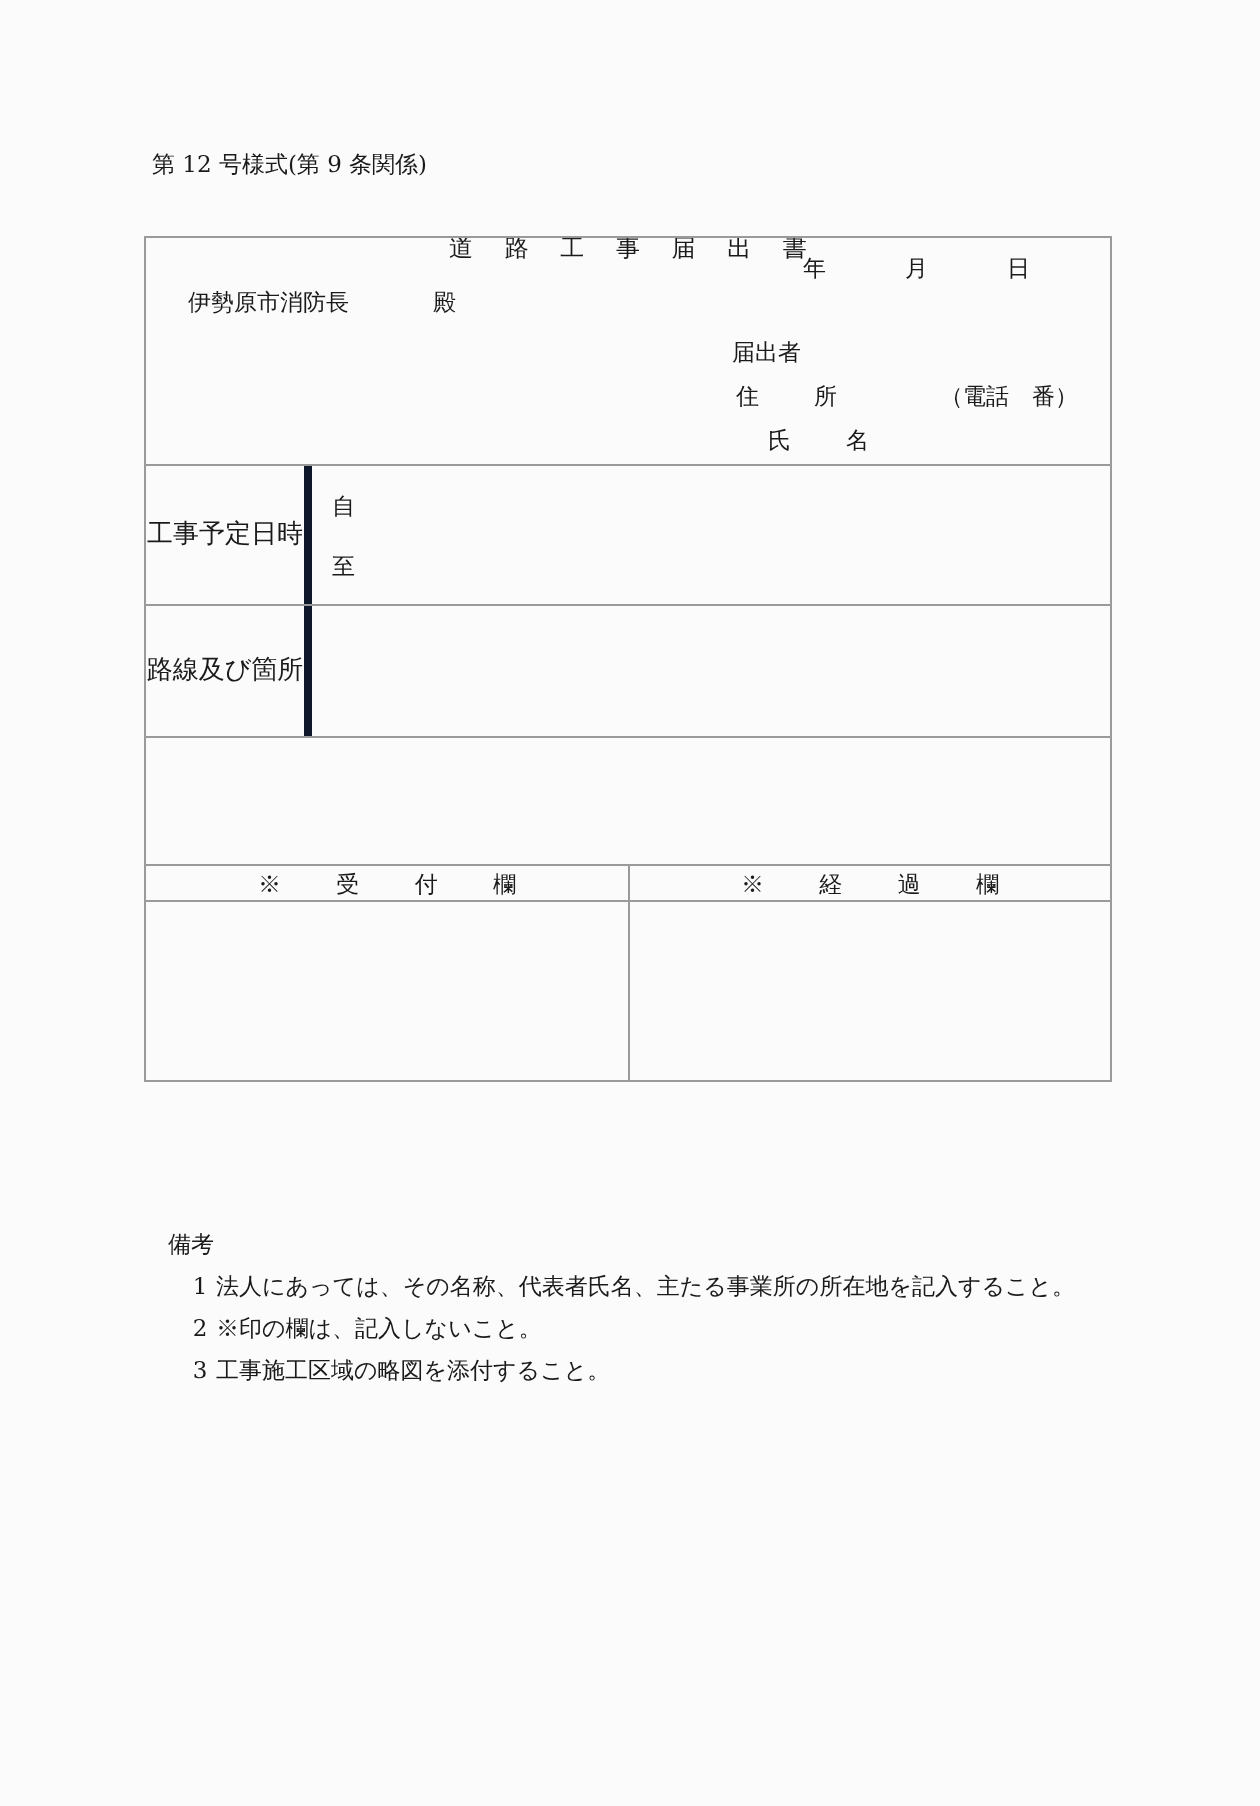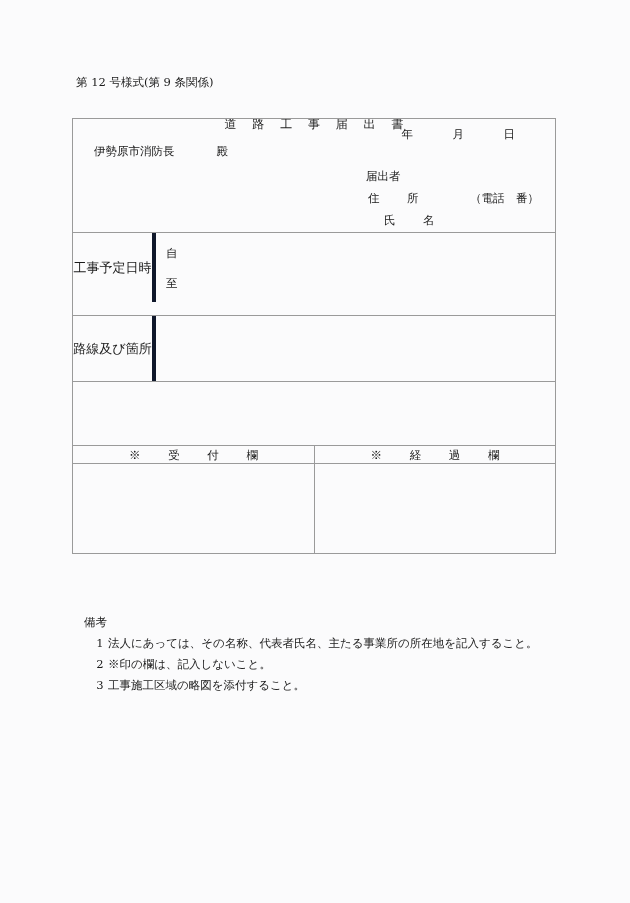--- a/index.html
+++ b/index.html
@@ -143,21 +143,21 @@
     font-size: 13px;
     line-height: 16px;
     text-align: center;
   }
   .val-cell {
     flex: 1 1 auto;
     box-sizing: border-box;
     position: relative;
   }
   .r-schedule { height: 70px; }
-  .r-route    { height: 66px; margin-top: 13px; }
+  .r-route    { height: 66px; }
   .r-content  { height: 68px; }
   .r-manager  { height: 64px; }
   .spread5 {
     letter-spacing: 2.5px;
     text-indent: 2.5px;
     white-space: nowrap;
   }
   .mgr-label {
     line-height: 15px;
     width: 100%;

